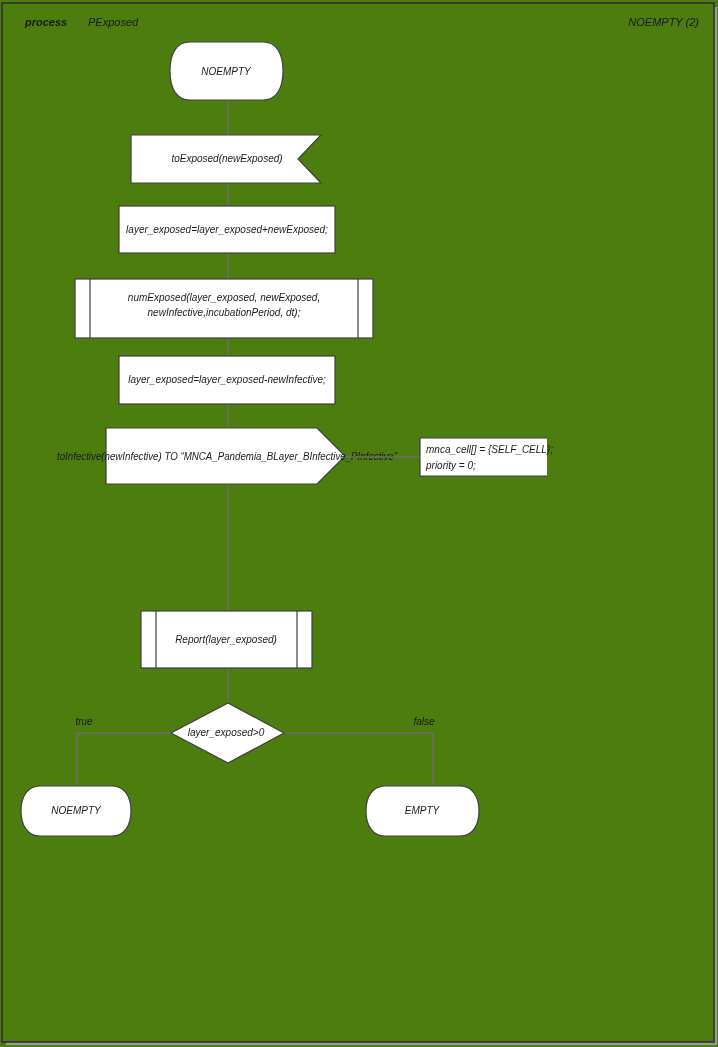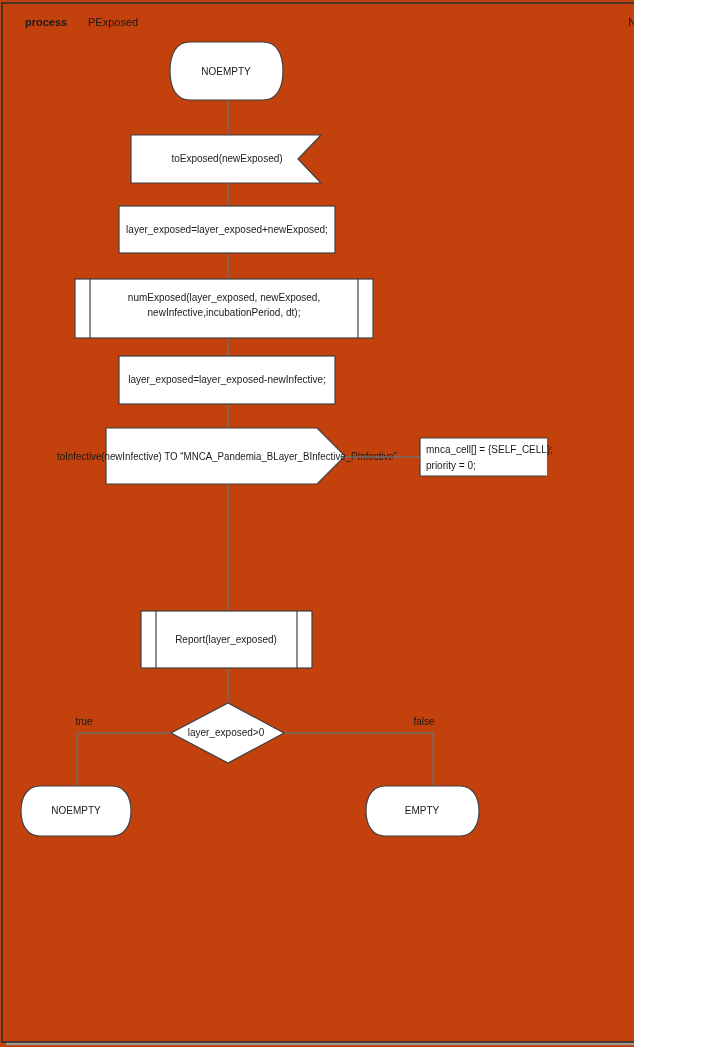--- a/index.html
+++ b/index.html
@@ -1,16 +1,16 @@
 <!DOCTYPE html>
 <html><head>
 <meta charset="utf-8">
 <style>
   html,body{margin:0;padding:0;background:#ffffff;}
-  .canvas-wrap{position:relative;width:634px;height:1047px;background:#c2410c;overflow:hidden;}
+  .canvas-wrap{position:relative;width:718px;height:1047px;background:#4d7c0f;overflow:hidden;font-style:italic;}
   svg{position:absolute;left:0;top:0;}
   svg text{font-family:"Liberation Sans","DejaVu Sans",sans-serif;fill:#1a1a1a;}
   .shape{fill:#ffffff;stroke:#404040;stroke-width:1.2;}
   .bar{stroke:#404040;stroke-width:1.2;}
   .conn{stroke:#6e6e6e;stroke-width:1.4;fill:none;}
   .pageborder{fill:none;stroke:#2f2f2f;stroke-width:1.6;}
   .shadow{fill:#9a9a9a;}
   .t{font-size:10px;}
   .th{font-size:11px;}
   .tb{font-weight:bold;}

